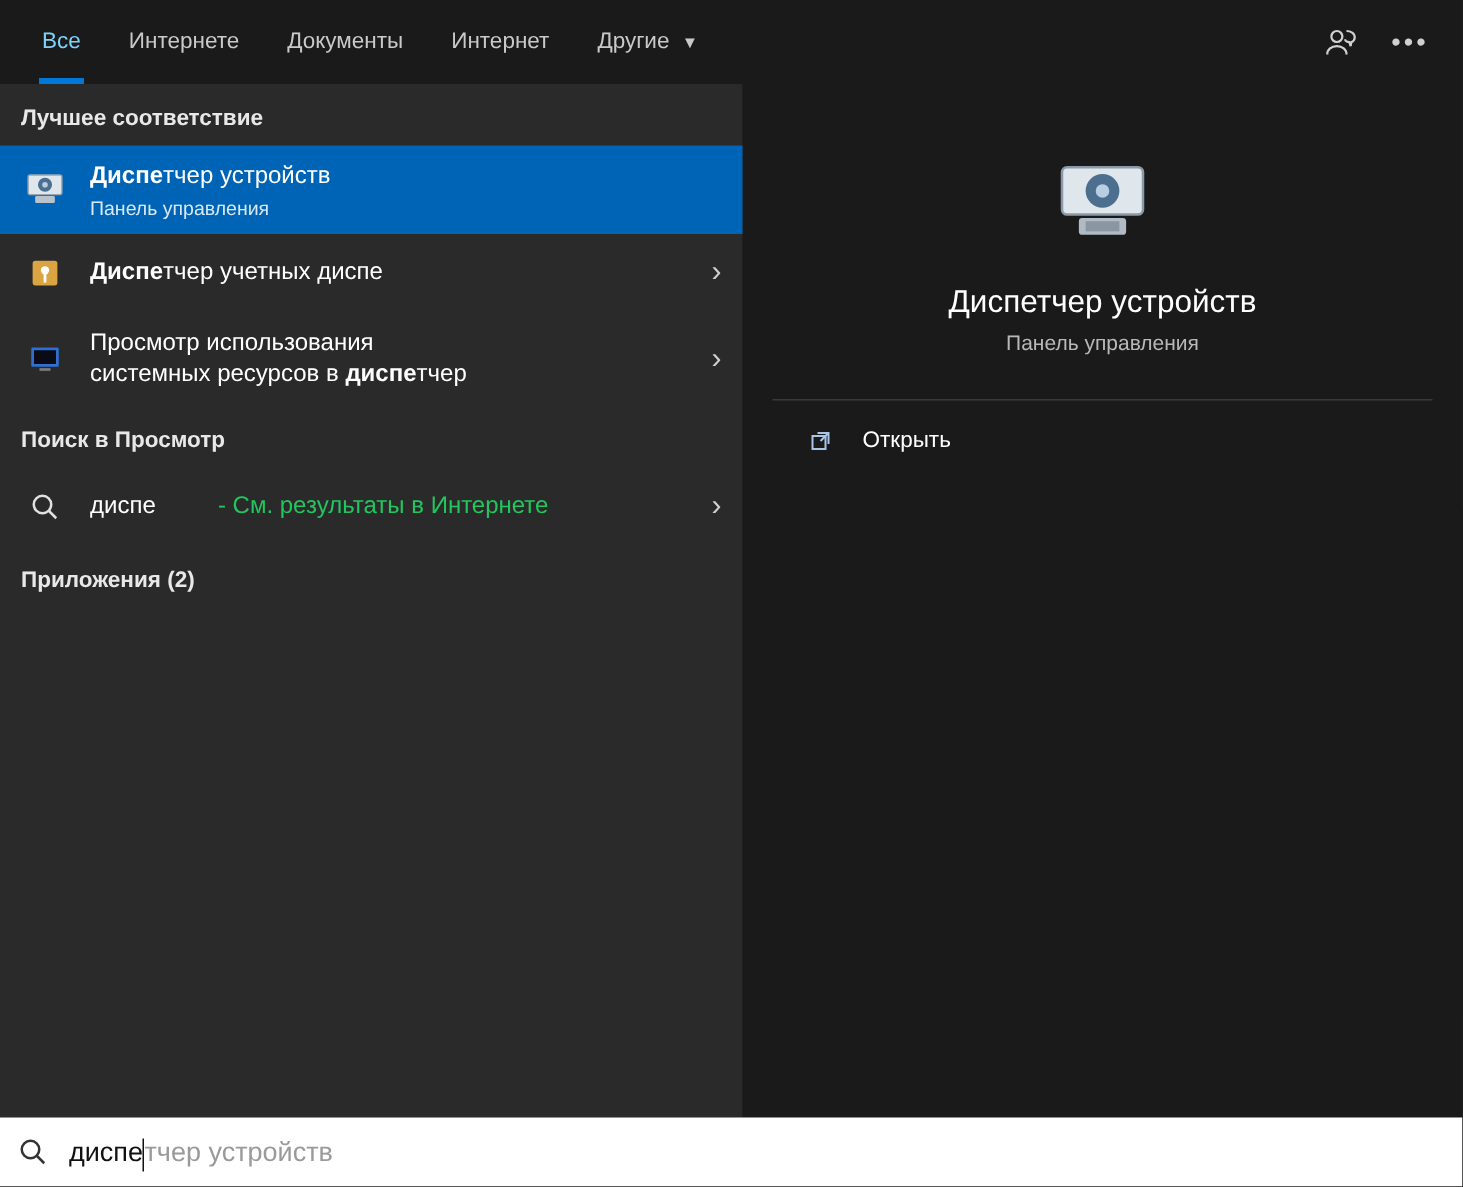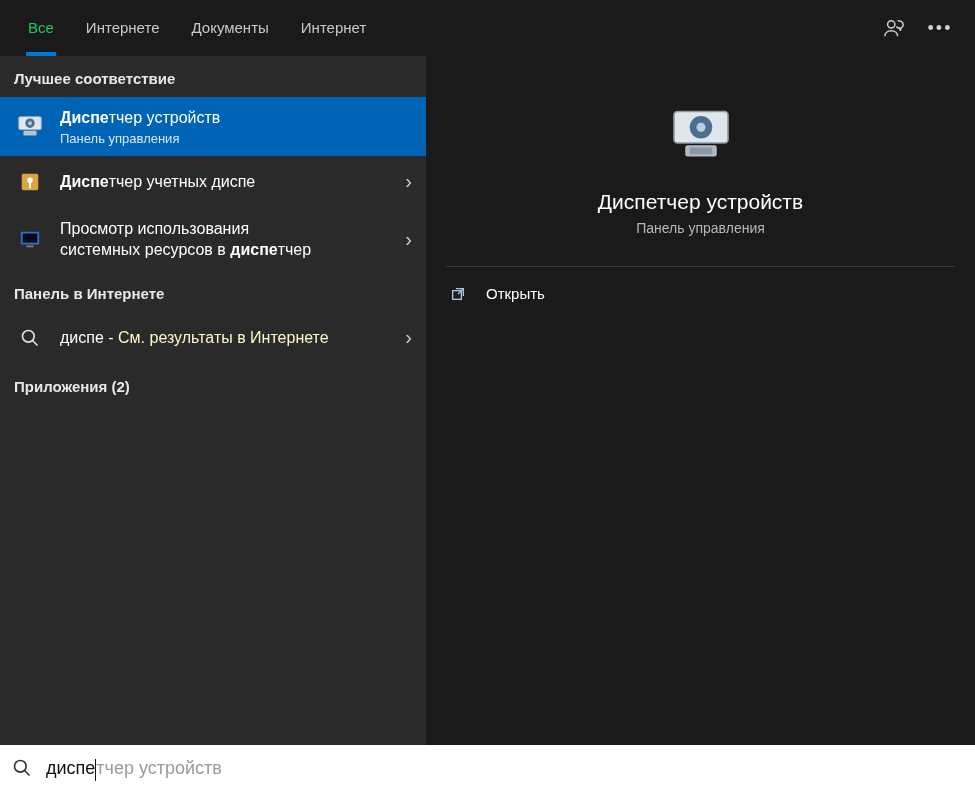--- a/index.html
+++ b/index.html
@@ -17,41 +17,41 @@
   }
   .tab {
     padding: 0 16px;
     height: 56px;
     line-height: 56px;
     font-size: 15px;
     color: #c9c9c9;
     cursor: pointer;
     position: relative;
   }
-  .tab.active { color: #22c55e; }
+  .tab.active { color: #7dd3fc; }
   .tab.active::after {
     content: "";
     position: absolute;
     left: 14px; right: 14px; bottom: 0;
     height: 4px;
     background: #0078d7;
   }
   .tab .chev { margin-left: 4px; font-size: 11px; }
   .tabs-spacer { flex: 1; }
   .tabs-icon {
     width: 46px; height: 56px;
     display: flex; align-items: center; justify-content: center;
     color: #d0d0d0; cursor: pointer;
   }
   .dots { font-size: 18px; letter-spacing: 2px; }
 
   
   .main { flex: 1; display: flex; min-height: 0; }
 
-  .left { width: 426px; background: #2a2a2a; display: flex; flex-direction: column; }
+  .left { width: 495px; background: #2a2a2a; display: flex; flex-direction: column; }
   .right { flex: 1; background: #1a1a1a; display: flex; flex-direction: column; }
 
   .section-header {
     font-size: 15px;
     font-weight: 600;
     color: #e8e8e8;
     padding: 14px 14px 10px 14px;
   }
 
   .result {
@@ -74,36 +74,37 @@
     font-size: 20px;
     color: #d0d0d0;
     margin-left: 8px;
     font-family: "Segoe UI Symbol", sans-serif;
   }
   .result.selected { background: #0064b6; }
   .result.selected .sub-line { color: #d9e8f7; }
 
   .bold-prefix { font-weight: 700; }
   .normal-rest { font-weight: 400; }
-  .dim-after { color: #fef9c3; font-weight: 400; }
+  .dim-after { color: #22c55e; font-weight: 400; margin-left: 37px; }
 
   
   .preview-top {
     display: flex; flex-direction: column; align-items: center;
     padding-top: 42px;
   }
   .preview-icon { width: 72px; height: 72px; margin-bottom: 20px; }
   .preview-title { font-size: 21px; font-weight: 400; color: #fff; margin-bottom: 6px; }
   .preview-sub { font-size: 14px; color: #b8b8b8; }
   .preview-sep { height: 1px; background: #3a3a3a; margin: 30px 20px 0 20px; }
   .action {
     display: flex; align-items: center;
     padding: 18px 24px;
     cursor: pointer;
     font-size: 15px;
+    margin-left: 20px;
   }
   .action .aicon { width: 18px; margin-right: 18px; color: #a9c6e8; display:flex; }
 
   
   .searchbar {
     height: 46px;
     background: #fff;
     display: flex;
     align-items: center;
     padding: 0 12px;
@@ -122,20 +123,24 @@
 </head>
 <body>
 
 <div class="root">
 
   <div class="tabs">
     <div class="tab active">Все</div>
     <div class="tab">Интернете</div>
     <div class="tab">Документы</div>
     <div class="tab">Интернет</div>
+    <div class="tab">
+      <span>Другие</span>
+      <span class="chev">▼</span>
+    </div>
     <div class="tabs-spacer"></div>
     <div class="tabs-icon">
       <svg width="22" height="22" viewBox="0 0 24 24" fill="none" stroke="currentColor" stroke-width="1.6">
         <circle cx="9" cy="8" r="4"></circle>
         <path d="M2 21c0-3.5 3-6 7-6s7 2.5 7 6"></path>
         <path d="M16 4c3 0 6 1.5 6 4.5 0 1.6-1 3-2.5 3.7L19 15l-1-3c-1.5 0-3-.8-3-2"></path>
       </svg>
     </div>
     <div class="tabs-icon">
       <span class="dots">•••</span>
@@ -192,21 +197,21 @@
         </span>
         <div class="texts">
           <div class="title-line">
             <span class="normal-rest">Просмотр использования</span><br>
             <span class="normal-rest">системных ресурсов в </span><span class="bold-prefix">диспе</span><span class="normal-rest">тчер</span>
           </div>
         </div>
         <span class="chevron">›</span>
       </div>
 
-      <div class="section-header">Панель в Интернете</div>
+      <div class="section-header">Поиск в Просмотр</div>
 
       <div class="result">
         <span class="icon-slot">
           <svg width="20" height="20" viewBox="0 0 24 24" fill="none" stroke="#e0e0e0" stroke-width="2">
             <circle cx="10" cy="10" r="7"></circle>
             <line x1="15" y1="15" x2="21" y2="21"></line>
           </svg>
         </span>
         <div class="texts">
           <div class="title-line">

